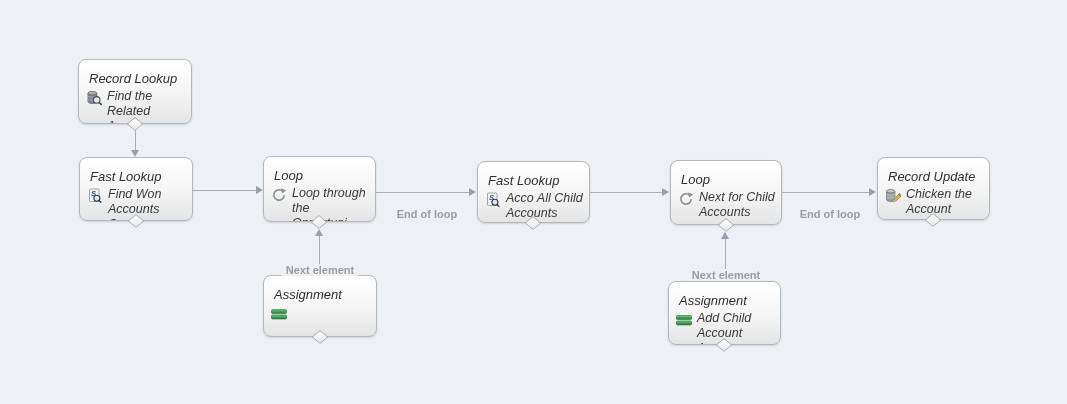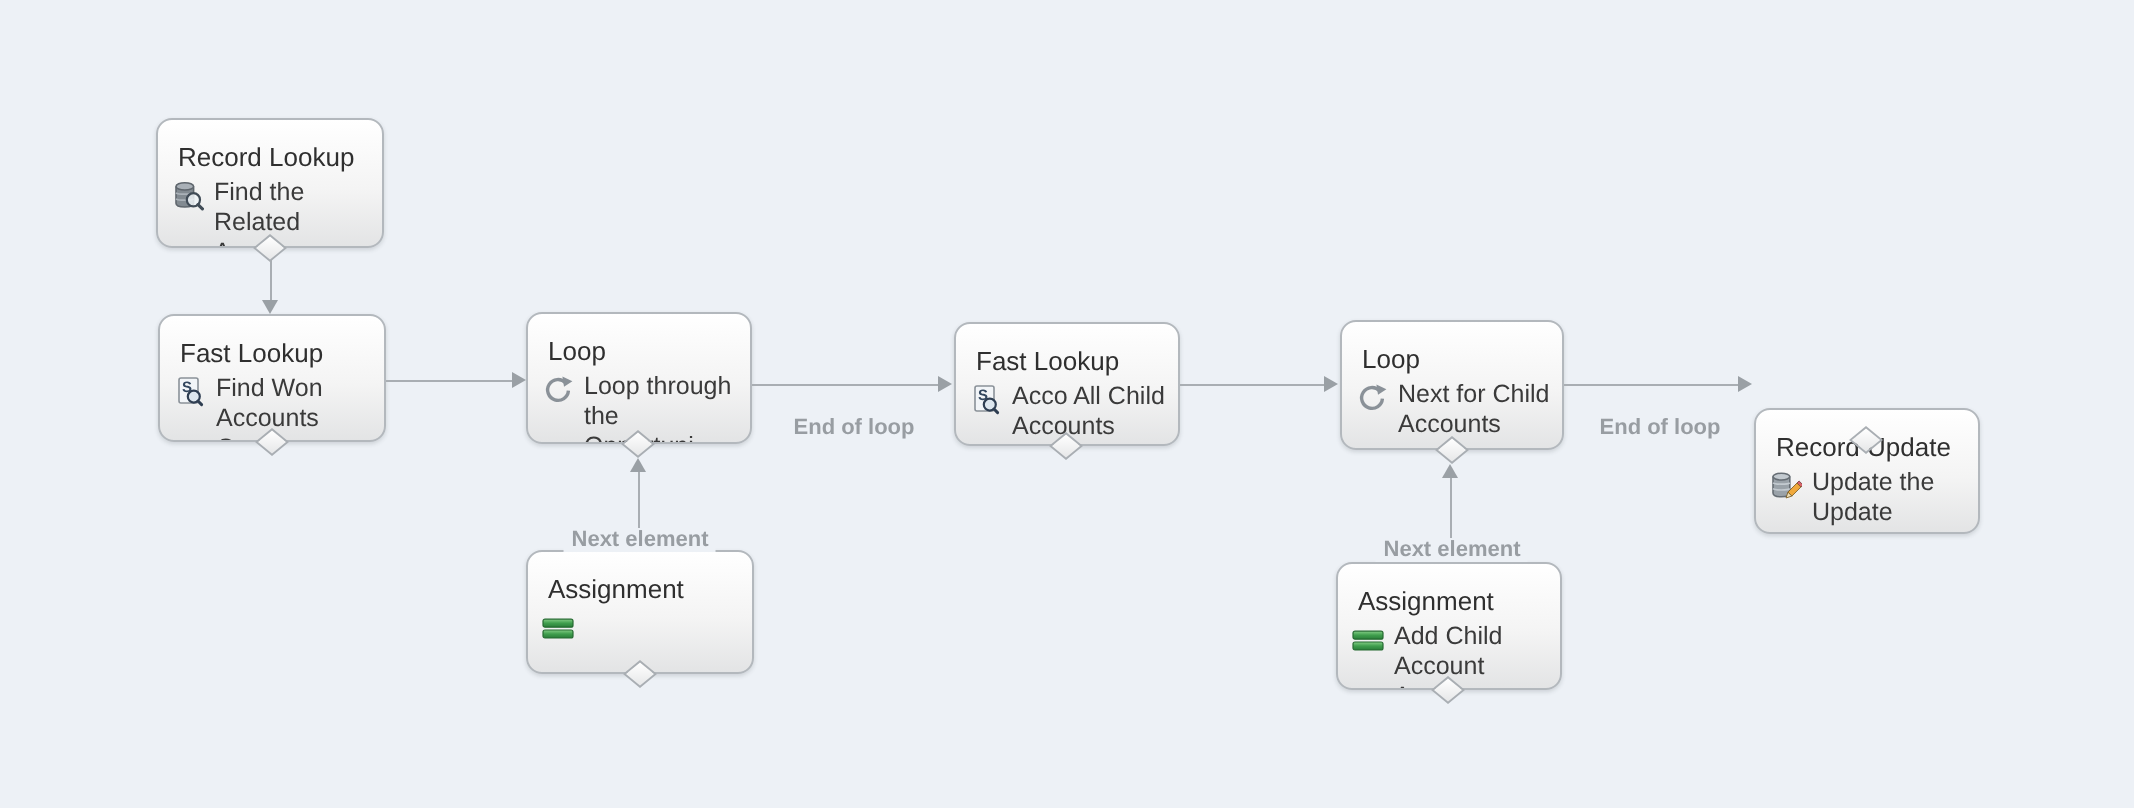--- a/index.html
+++ b/index.html
@@ -4,21 +4,21 @@
 <style>
   * { margin:0; padding:0; box-sizing:border-box; }
   html,body { width:1067px; height:404px; overflow:hidden; }
   body { background:#edf1f6; font-family:"Liberation Sans", sans-serif; position:relative; }
   #canvas { position:absolute; left:0; top:0; width:1067px; height:404px; background:#edf1f6; }
 
   .node {
     position:absolute; border:1px solid #b3b8bd; border-radius:8px;
     background:linear-gradient(180deg,#ffffff 0%,#f4f4f4 55%,#e3e4e5 100%);
     box-shadow:0 1px 2px rgba(60,70,80,0.18);
-    overflow:hidden; cursor:move;
+    overflow:hidden; cursor:move;font-style:italic;
   }
   .node-title { font-size:13px; color:#2f2f2f; padding:11px 8px 3px 10px; white-space:nowrap; }
   .node-body { display:flex; align-items:flex-start; padding-left:7px; }
   .node-icon { flex:0 0 16px; width:16px; height:16px; margin-top:1px; }
   .node-desc { font-size:12.5px; line-height:15px; color:#3a3a3a; margin-left:5px; width:90px; }
 
   .diamond {
     position:absolute; width:12px; height:12px;
     background:linear-gradient(135deg,#ffffff,#e6e7e8);
     border:1px solid #a9aeb3;
@@ -184,33 +184,33 @@
           </defs>
           <rect x="0.5" y="3.6" width="15" height="4" rx="1" fill="url(#ag2)" stroke="#256b31" stroke-width="0.6"></rect>
           <rect x="0.5" y="9" width="15" height="4" rx="1" fill="url(#ag2)" stroke="#256b31" stroke-width="0.6"></rect>
         </svg>
       </span>
       <div class="node-desc">Add Child Account Amo...</div>
     </div>
   </div>
   <div class="diamond" style="left:718px; top:339px;"></div>
 
-  <div class="node" style="left:877px; top:157px; width:113px; height:63px;margin-top:47px;">
+  <div class="node" style="left:877px; top:157px; width:113px; height:63px;">
     <div class="node-title">Record Update</div>
     <div class="node-body">
       <span class="node-icon">
         <svg width="16" height="16" viewBox="0 0 16 16">
           <path d="M1.5 3.3 v8.2 c0 1.2 1.9 1.9 4.2 1.9 s4.2-.7 4.2-1.9 V3.3" fill="#9aa2a9" stroke="#666d74" stroke-width="0.8"></path>
           <path d="M1.5 6.4 c1 .9 7.4 .9 8.4 0 M1.5 9.3 c1 .9 7.4 .9 8.4 0" fill="none" stroke="#c3cad0" stroke-width="0.8"></path>
           <ellipse cx="5.7" cy="3.3" rx="4.2" ry="1.7" fill="#c2c9cf" stroke="#666d74" stroke-width="0.8"></ellipse>
           <g transform="rotate(45 11 11)">
             <rect x="9.6" y="4.6" width="2.8" height="1.5" fill="#d8626a" stroke="#7a3a3f" stroke-width="0.4"></rect>
             <rect x="9.6" y="6.1" width="2.8" height="6.4" fill="#f0a93c" stroke="#7a5a1f" stroke-width="0.4"></rect>
             <polygon points="9.6,12.5 12.4,12.5 11,15.2" fill="#efe0b8" stroke="#7a5a1f" stroke-width="0.4"></polygon>
           </g>
         </svg>
       </span>
-      <div class="node-desc">Update the Update</div>
+      <div class="node-desc">Chicken the Account</div>
     </div>
   </div>
   <div class="diamond" style="left:927px; top:214px;"></div>
 
 </div>
 
 </body></html>

